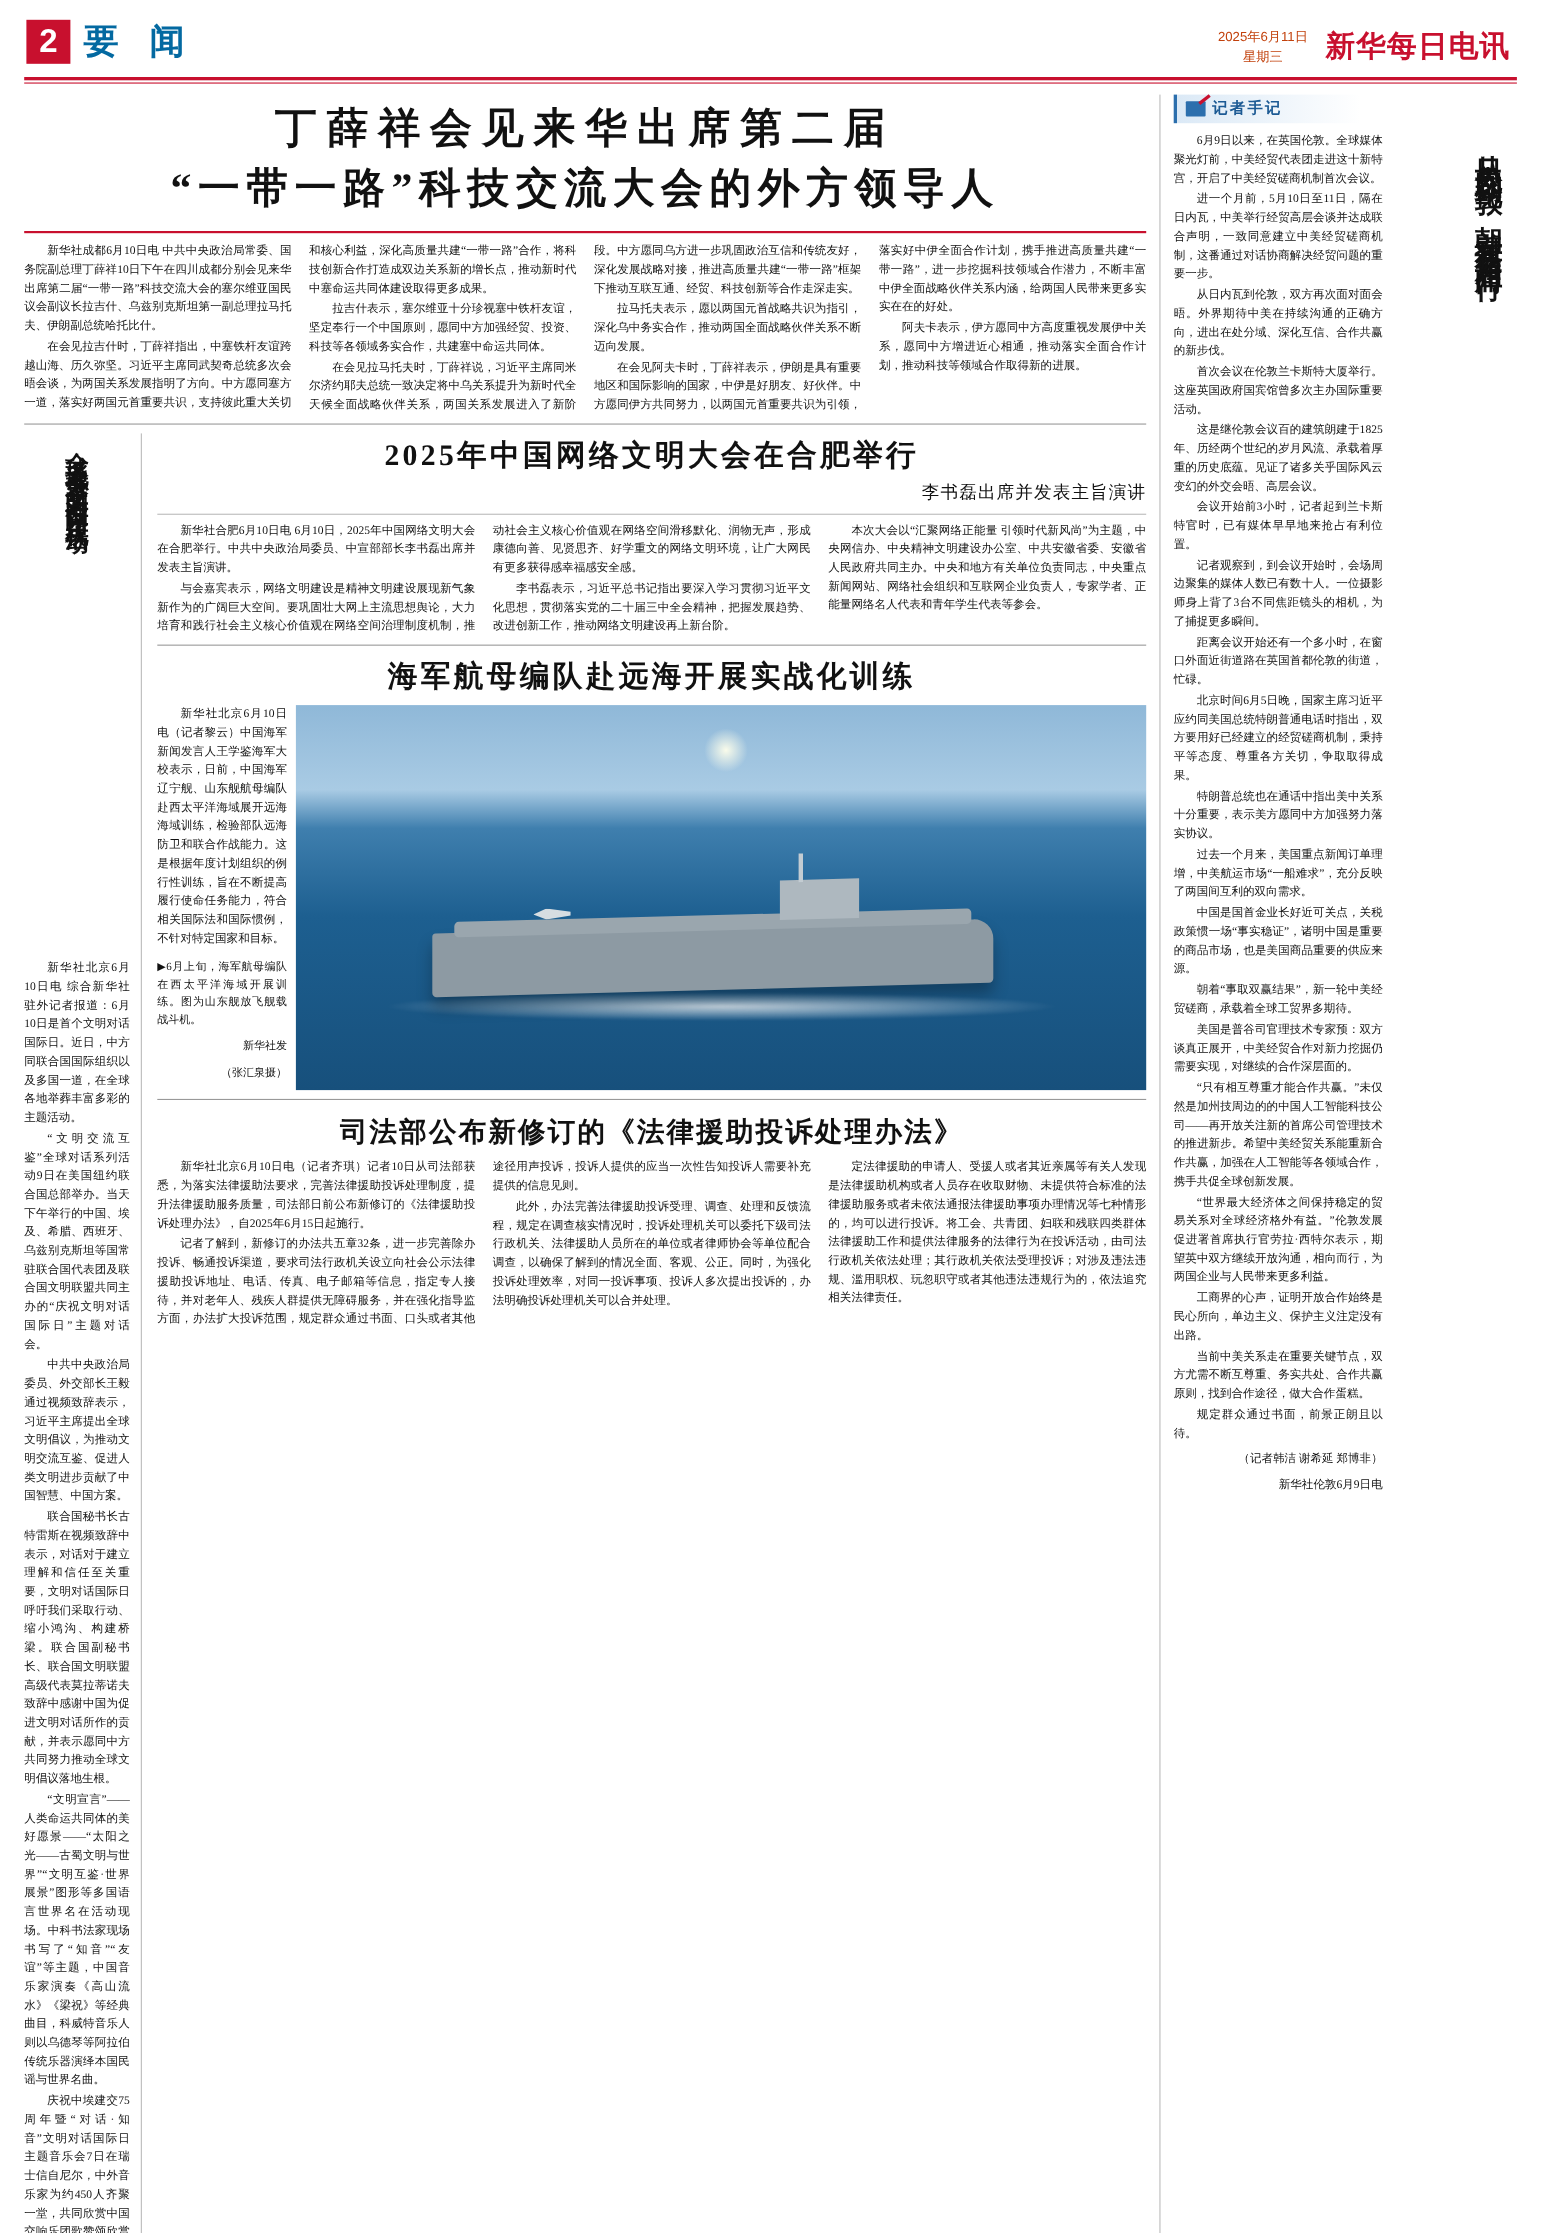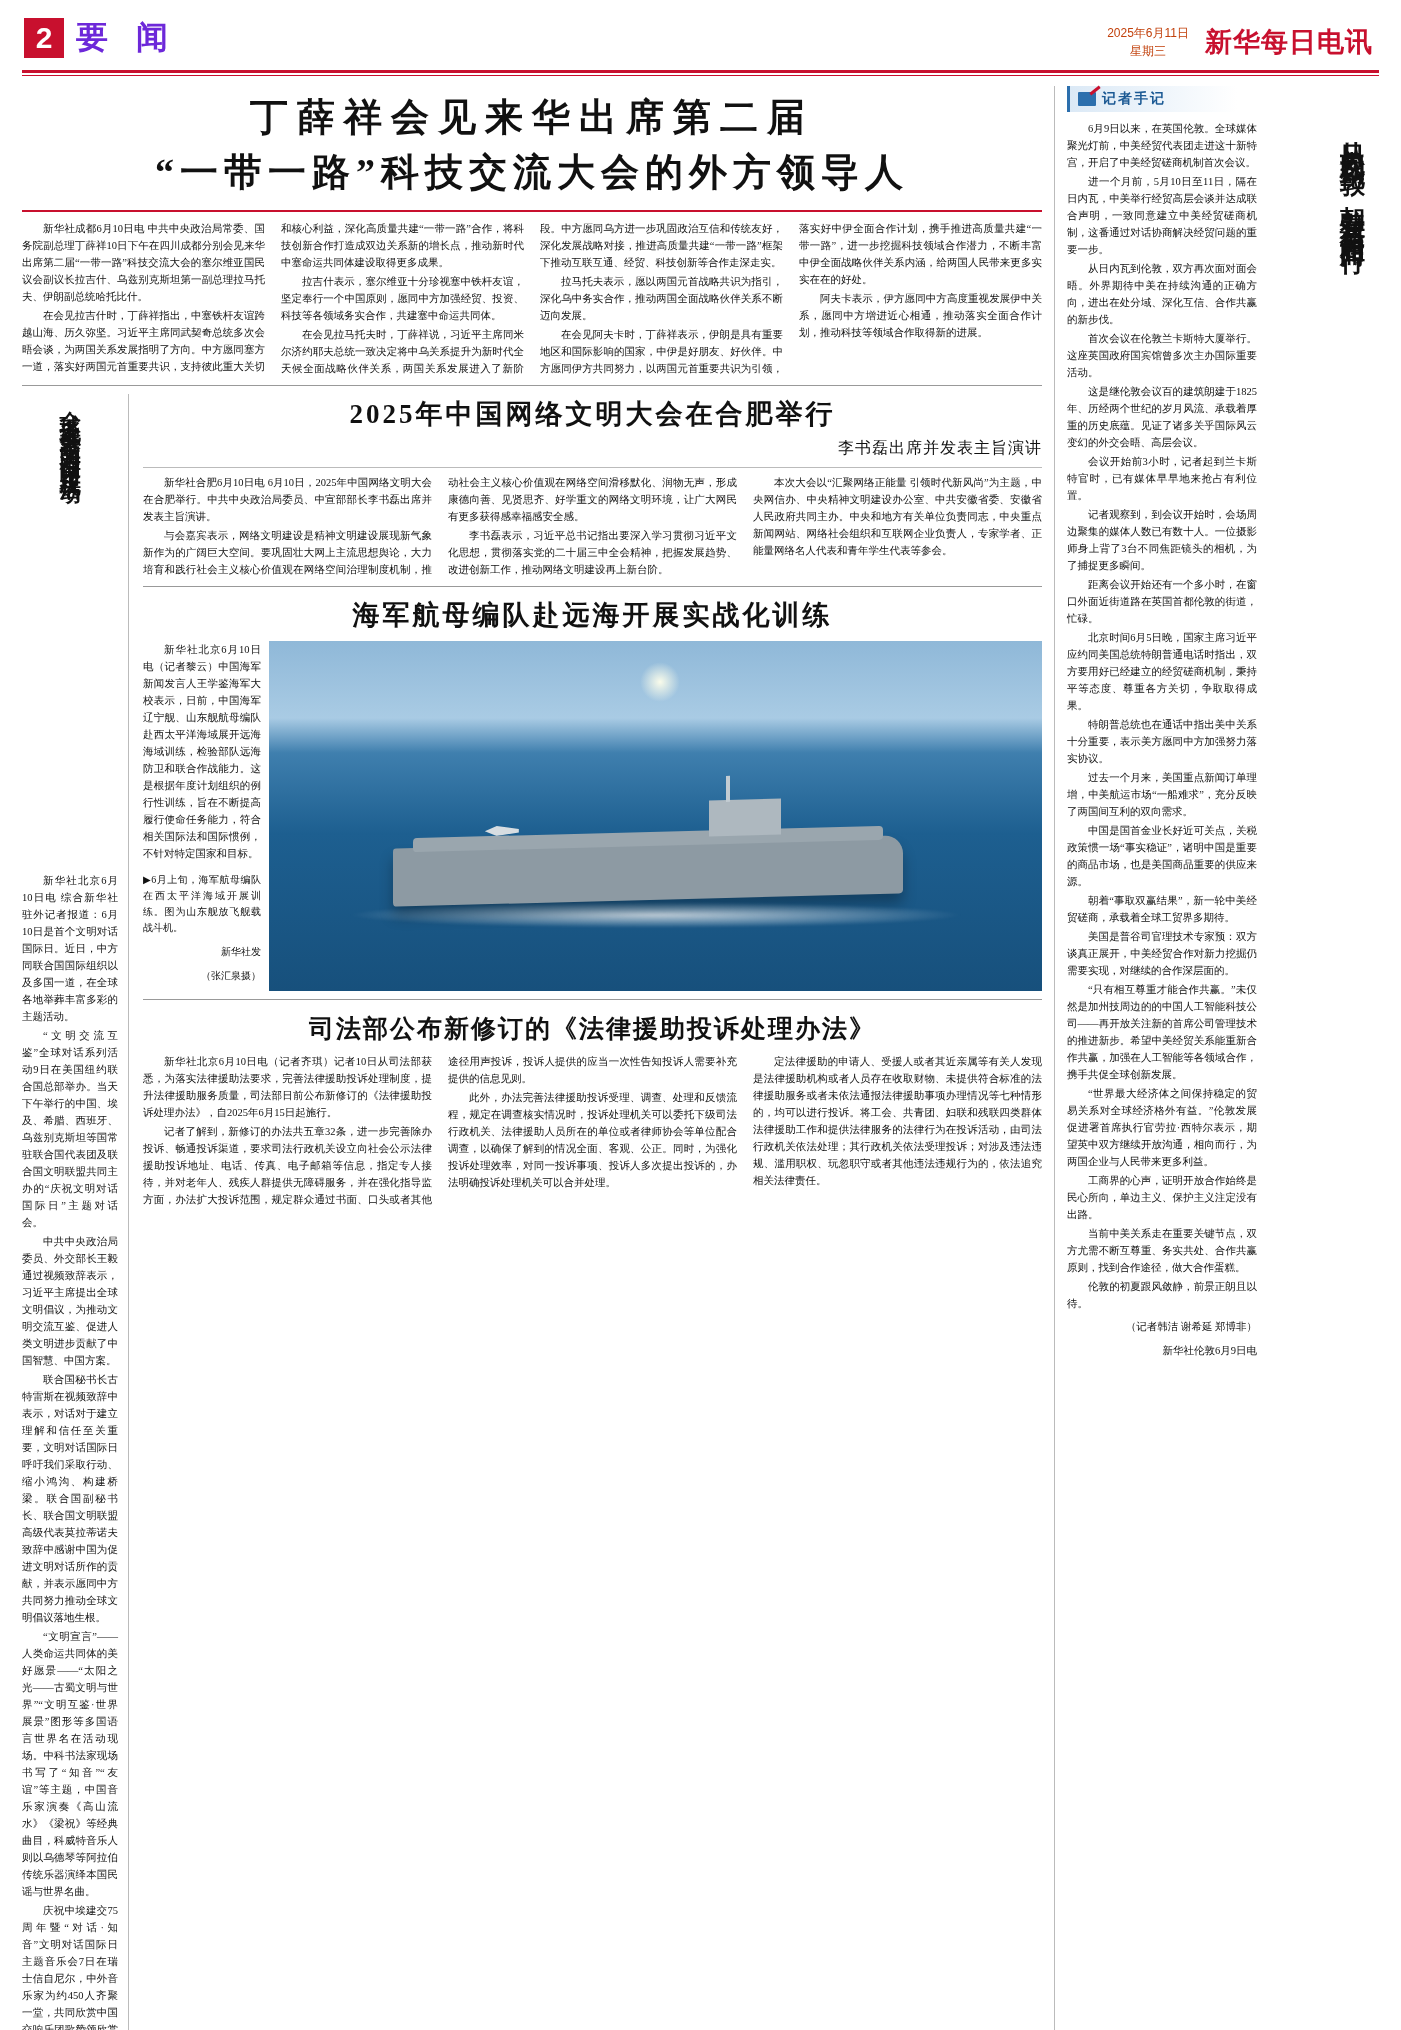--- a/index.html
+++ b/index.html
@@ -45,21 +45,21 @@
     height: 40px;
     display: flex;
     align-items: center;
     justify-content: center;
     font-family: "Liberation Sans", sans-serif;
   }
   .section-title {
     font-size: 32px;
     font-weight: bold;
     letter-spacing: 10px;
-    color: #6d28d9;
+    color: #0369a1;
   }
   .masthead-right {
     display: flex;
     align-items: flex-end;
     gap: 16px;
   }
   .dateblock {
     text-align: center;
     font-size: 12px;
     line-height: 1.5;
@@ -450,21 +450,21 @@
           <p class="para">北京时间6月5日晚，国家主席习近平应约同美国总统特朗普通电话时指出，双方要用好已经建立的经贸磋商机制，秉持平等态度、尊重各方关切，争取取得成果。</p>
           <p class="para">特朗普总统也在通话中指出美中关系十分重要，表示美方愿同中方加强努力落实协议。</p>
           <p class="para">过去一个月来，美国重点新闻订单理增，中美航运市场“一船难求”，充分反映了两国间互利的双向需求。</p>
           <p class="para">中国是国首金业长好近可关点，关税政策惯一场“事实稳证”，诸明中国是重要的商品市场，也是美国商品重要的供应来源。</p>
           <p class="para">朝着“事取双赢结果”，新一轮中美经贸磋商，承载着全球工贸界多期待。</p>
           <p class="para">美国是普谷司官理技术专家预：双方谈真正展开，中美经贸合作对新力挖掘仍需要实现，对继续的合作深层面的。</p>
           <p class="para">“只有相互尊重才能合作共赢。”未仅然是加州技周边的的中国人工智能科技公司——再开放关注新的首席公司管理技术的推进新步。希望中美经贸关系能重新合作共赢，加强在人工智能等各领域合作，携手共促全球创新发展。</p>
           <p class="para">“世界最大经济体之间保持稳定的贸易关系对全球经济格外有益。”伦敦发展促进署首席执行官劳拉·西特尔表示，期望英中双方继续开放沟通，相向而行，为两国企业与人民带来更多利益。</p>
           <p class="para">工商界的心声，证明开放合作始终是民心所向，单边主义、保护主义注定没有出路。</p>
           <p class="para">当前中美关系走在重要关键节点，双方尤需不断互尊重、务实共处、合作共赢原则，找到合作途径，做大合作蛋糕。</p>
-          <p class="para">伦敦的初夏跟风敛静，前景正朗且以待。</p>
+          <p class="para">规定群众通过书面，前景正朗且以待。</p>
           <div class="sign">（记者韩洁 谢希延 郑博非）</div>
           <div class="sign">新华社伦敦6月9日电</div>
         </div>
         <div class="vert-headline-right">从日内瓦到伦敦，朝着对话合作相向而行</div>
       </div>
     </div>
 
   </div>
 
 </div>

